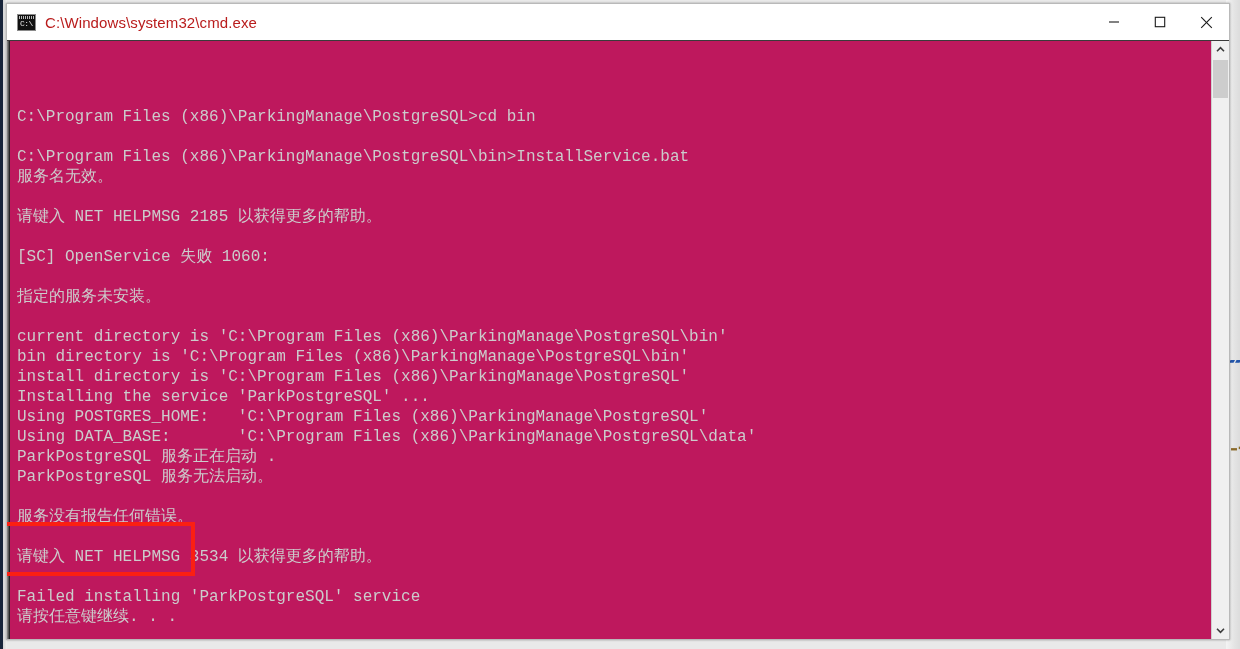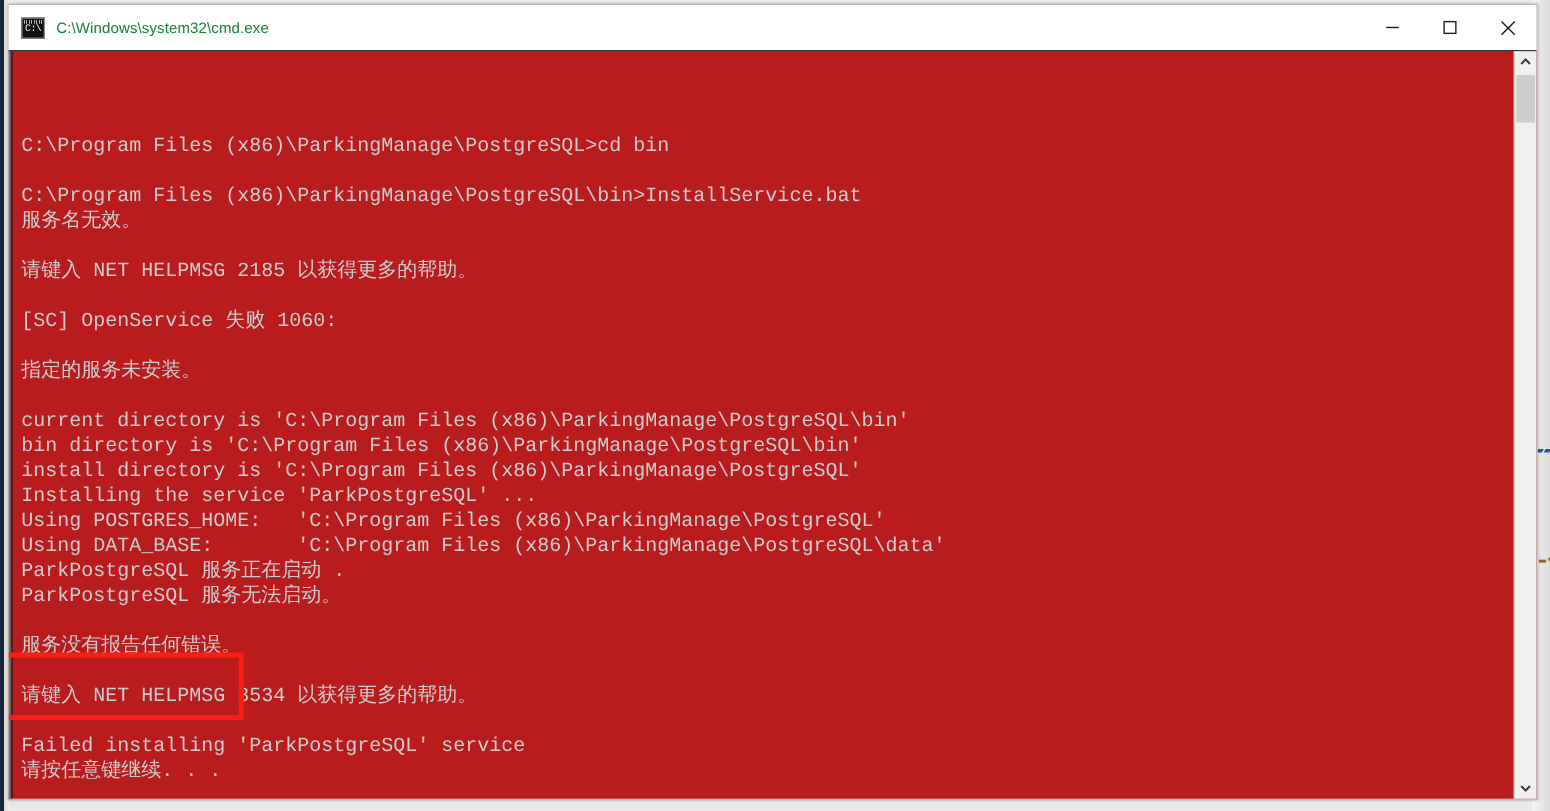--- a/index.html
+++ b/index.html
@@ -91,22 +91,22 @@
     position: absolute;
     left: 2px;
     top: 4px;
     font-family: "Liberation Mono", monospace;
     font-size: 8px;
     line-height: 9px;
     color: #e8e8e8;
     letter-spacing: -0.5px;
   }
   #window-title {
-    font-size: 12px;
-    color: #15803d;
+    font-size: 15px;
+    color: #b91c1c;
     letter-spacing: 0.1px;
     white-space: nowrap;
   }
   #window-controls {
     margin-left: auto;
     display: flex;
     height: 36px;
     flex: 0 0 auto;
   }
   .win-ctl {
@@ -118,21 +118,21 @@
     background: transparent;
     border: none;
     padding: 0;
     cursor: default;
   }
   .win-ctl svg { display: block; }
 
   
   #console-area {
     flex: 1 1 auto;
-    background: #b91c1c;
+    background: #be185d;
     position: relative;
     display: flex;
     border-top: 1px solid #3a3a3a;
     overflow: hidden;
   }
   #console-inner-border {
     position: absolute;
     left: 0; top: 0; bottom: 0;
     width: 3px;
     background: linear-gradient(to right,#8e8e8e 0,#6f6f6f 1px,#0c0c0c 3px);

